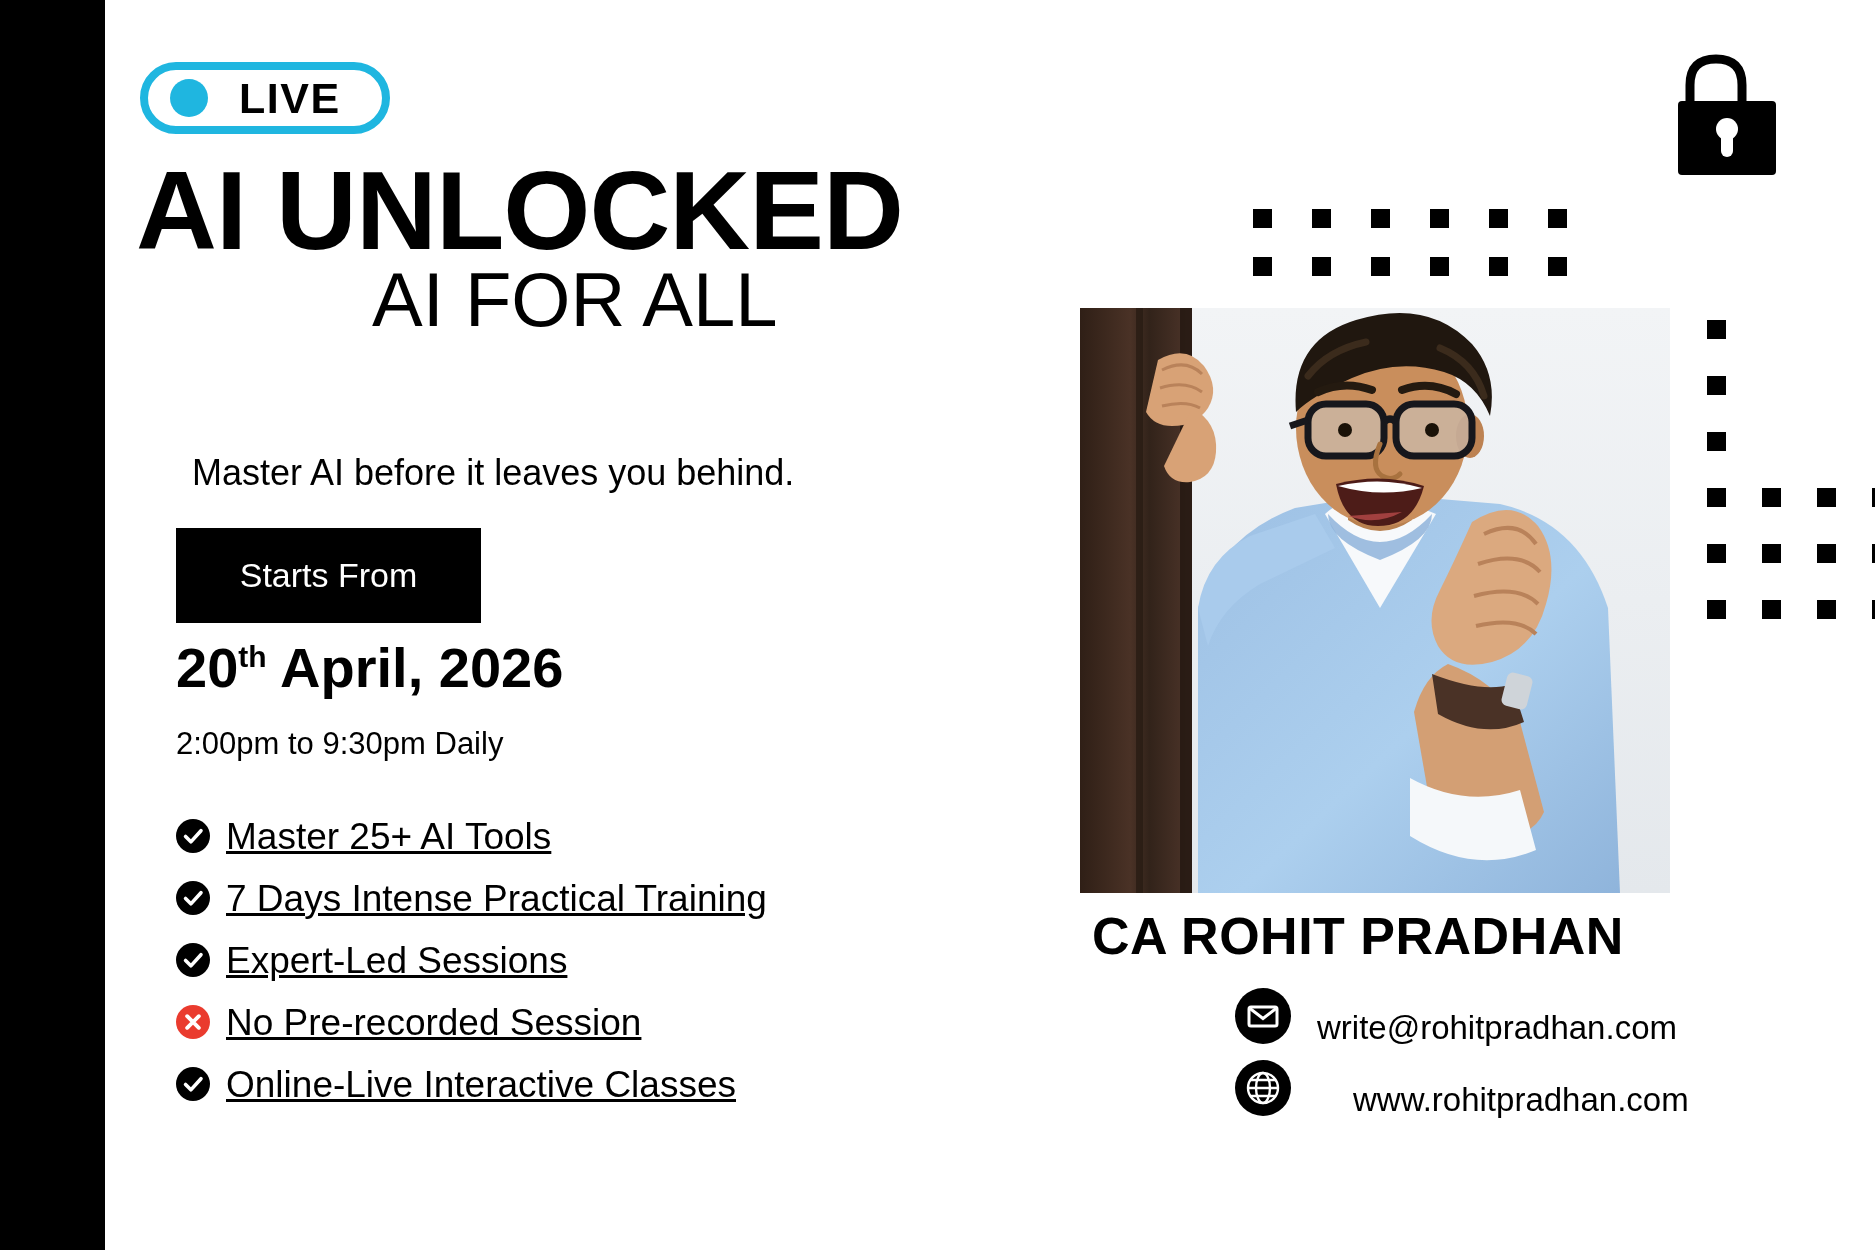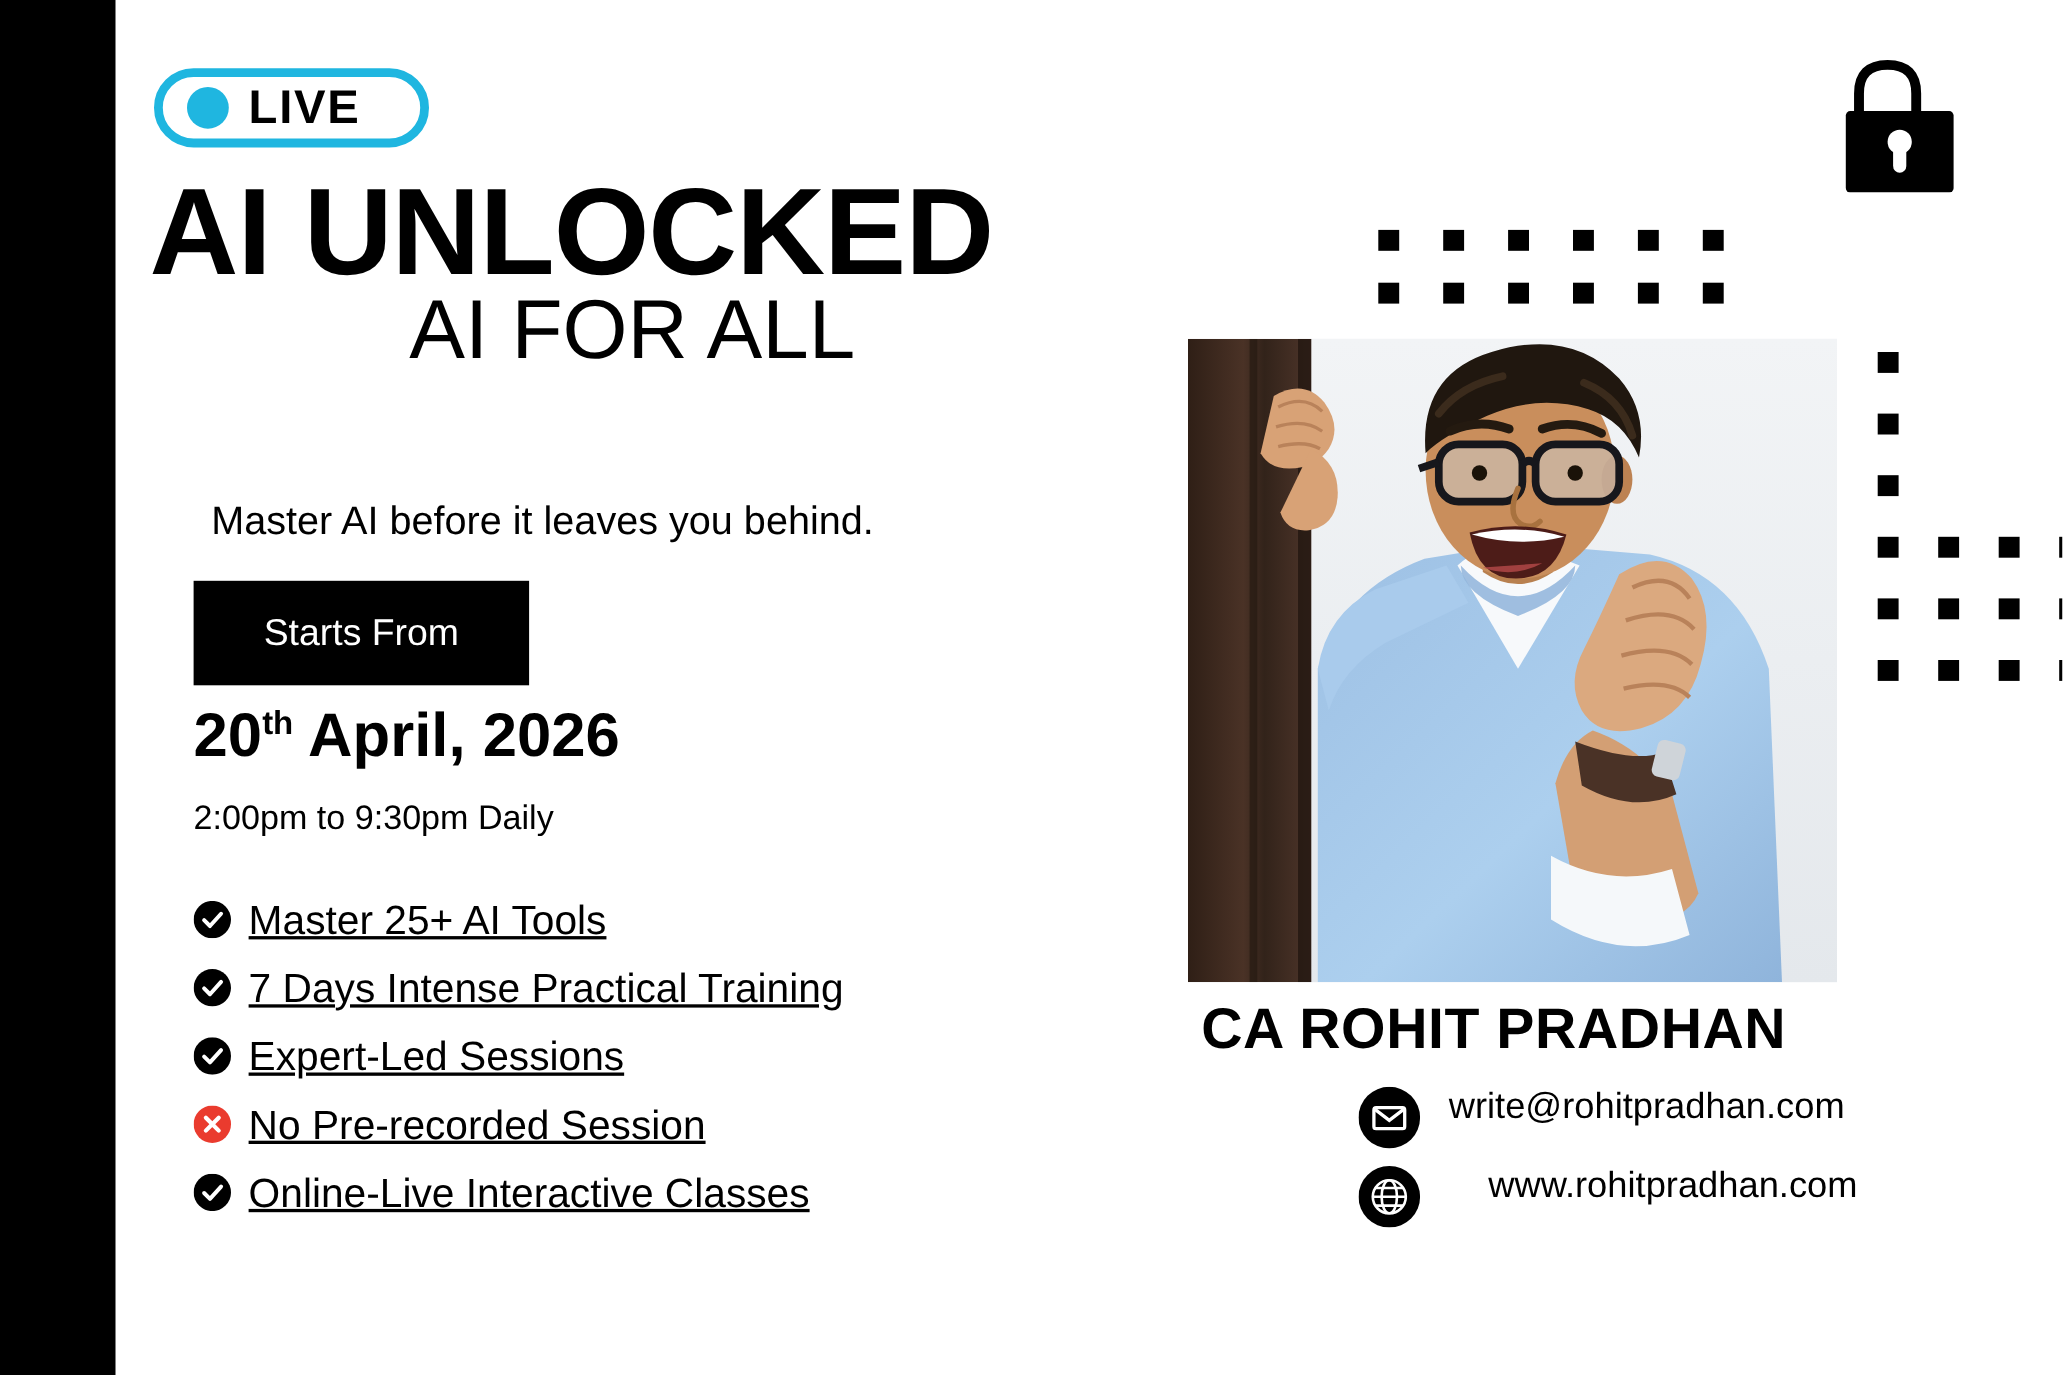--- a/index.html
+++ b/index.html
@@ -9,21 +9,21 @@
   #poster{position:relative;width:1875px;height:1250px;background:#ffffff;overflow:hidden;}
 
   
   .left-bar{position:absolute;left:0;top:0;width:105px;height:1250px;background:#000;}
 
   
   .live-badge{position:absolute;left:140px;top:62px;
       width:250px;height:72px;border:8px solid #1fb6e0;border-radius:40px;
       background:#fff;display:flex;align-items:center;box-sizing:border-box;padding-left:22px;}
   .live-dot{width:38px;height:38px;border-radius:50%;background:#1fb6e0;flex:0 0 auto;}
-  .live-text{margin-left:18px;font-size:43px;font-weight:bold;letter-spacing:1.5px;line-height:1;}
+  .live-text{margin-left:31px;font-size:43px;font-weight:bold;letter-spacing:1.5px;line-height:1;}
 
   
   .headline{position:absolute;left:136px;top:155px;font-size:112px;font-weight:bold;
       letter-spacing:-1px;line-height:1;white-space:nowrap;}
   .subhead{position:absolute;left:372px;top:262px;font-size:76px;font-weight:300;
       letter-spacing:0px;line-height:1;white-space:nowrap;}
 
   .tagline{position:absolute;left:192px;top:455px;font-size:36px;font-weight:400;
       line-height:1;white-space:nowrap;}
 
@@ -46,21 +46,21 @@
   .feat-label{font-size:37px;font-weight:400;line-height:1;white-space:nowrap;text-decoration:underline;}
 
   
   .portrait{position:absolute;left:1080px;top:308px;width:590px;height:585px;overflow:hidden;background:#eef1f4;}
   .portrait svg{display:block;width:590px;height:585px;}
 
   .presenter-name{position:absolute;left:1092px;top:910px;font-size:52px;font-weight:bold;
       letter-spacing:0.5px;line-height:1;white-space:nowrap;}
 
   
-  .contact{position:absolute;display:flex;align-items:flex-start;}
+  .contact{position:absolute;display:flex;align-items:flex-end;}
   .contact .c-icon{width:56px;height:56px;flex:0 0 auto;margin-right:26px;}
   .contact .c-text{font-size:33px;font-weight:400;line-height:1;white-space:nowrap;}
   .contact-email{left:1235px;top:988px;}
   .contact-web{left:1235px;top:1060px;gap:36px;}
 
   
   .lock{position:absolute;left:1672px;top:45px;width:110px;height:130px;}
   .dot{position:absolute;width:19px;height:19px;background:#000;}
 </style>
 </head>

